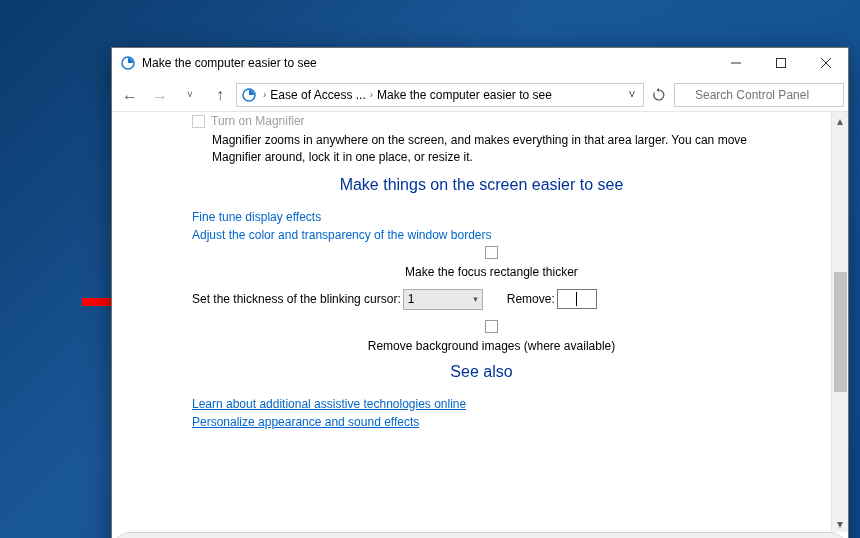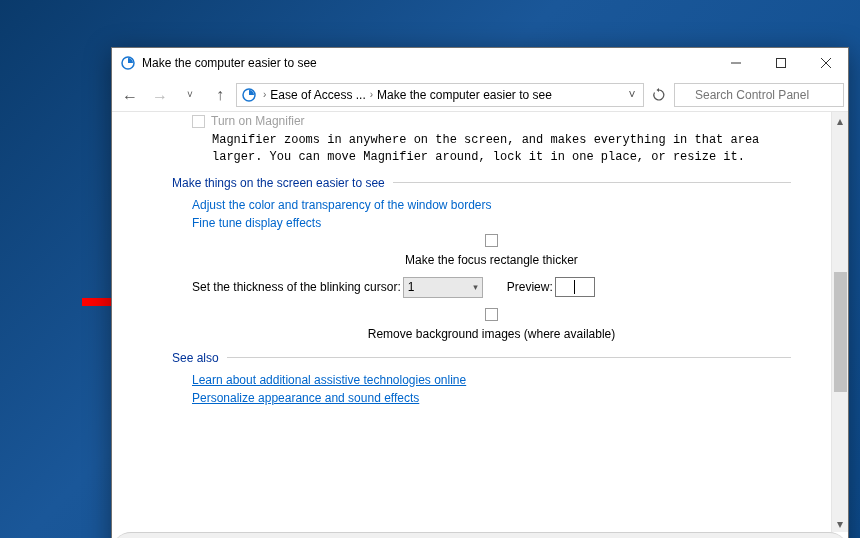--- a/index.html
+++ b/index.html
@@ -111,25 +111,26 @@
     background:#c2c2c2;
     top: 160px; height: 120px;
   }
   .disabled-check { display:flex; align-items:flex-end; gap:6px; color:#a0a0a0; margin: 2px 0 4px 0;}
   .checkbox {
     width:13px; height:13px; border:1px solid #999; background:#fff; display:inline-flex; align-items:center; justify-content:center;
     font-size:10px; line-height:1;
   }
   .checkbox.disabled { border-color:#ccc; }
   .checkbox.checked::after { content:"✓"; color:#000; font-weight:bold; }
-  .desc-text { color:#000; margin: 0 0 4px 20px; line-height:1.4;font-family:Liberation Mono, monospace; }
+  .desc-text { color:#000; margin: 0 0 4px 20px; line-height:1.4; }
   .section-header {
-    color:#003399; font-size:12px;
+    color:#003399; font-size:16px;
     display:flex; align-items:center; gap:8px;
     margin: 10px 0 8px -20px;
+    flex-direction: column;
   }
   .section-header .line { flex:1; height:1px; background:#d0d0d0; }
   .link { color:#0066cc; cursor:pointer; margin: 4px 0 4px 0; display:block; }
   .link.u { text-decoration: underline; }
   .chk-row { display:flex; align-items:center; gap:6px; margin: 0 0; flex-direction: column; }
   .cursor-row { display:flex; align-items:center; gap:2px; margin: 10px 0; }
   .dropdown {
     width: 80px; height: 21px; border:1px solid #adadad; background:#e9e9e9;
     display:flex; align-items:center; padding: 0 4px; justify-content:space-between;
     font-size:12px;
@@ -251,36 +252,36 @@
         <span class="checkbox disabled"></span>
         <span>Turn on Magnifier</span>
       </div>
       <div class="desc-text">Magnifier zooms in anywhere on the screen, and makes everything in that area larger. You can move Magnifier around, lock it in one place, or resize it.</div>
 
       <div class="section-header">
         <span>Make things on the screen easier to see</span>
         <span class="line"></span>
       </div>
 
+      <a class="link">Fine tune display effects</a>
       <a class="link">Adjust the color and transparency of the window borders</a>
-      <a class="link">Fine tune display effects</a>
 
       <div class="chk-row">
         <span class="checkbox"></span>
         <span>Make the focus rectangle thicker</span>
       </div>
 
       <div class="cursor-row">
         <span>Set the thickness of the blinking cursor:</span>
         <div class="dropdown">
           <span>1</span>
           <span class="dd-arrow">▾</span>
         </div>
         <span style="width:20px"></span>
-        <span>Preview:</span>
+        <span>Remove:</span>
         <span class="preview-box">
             <span class="cursor-bar"></span>
           </span>
       </div>
 
 
       <div class="chk-row">
         <span class="checkbox"></span>
         <span>Remove background images (where available)</span>
       </div>

